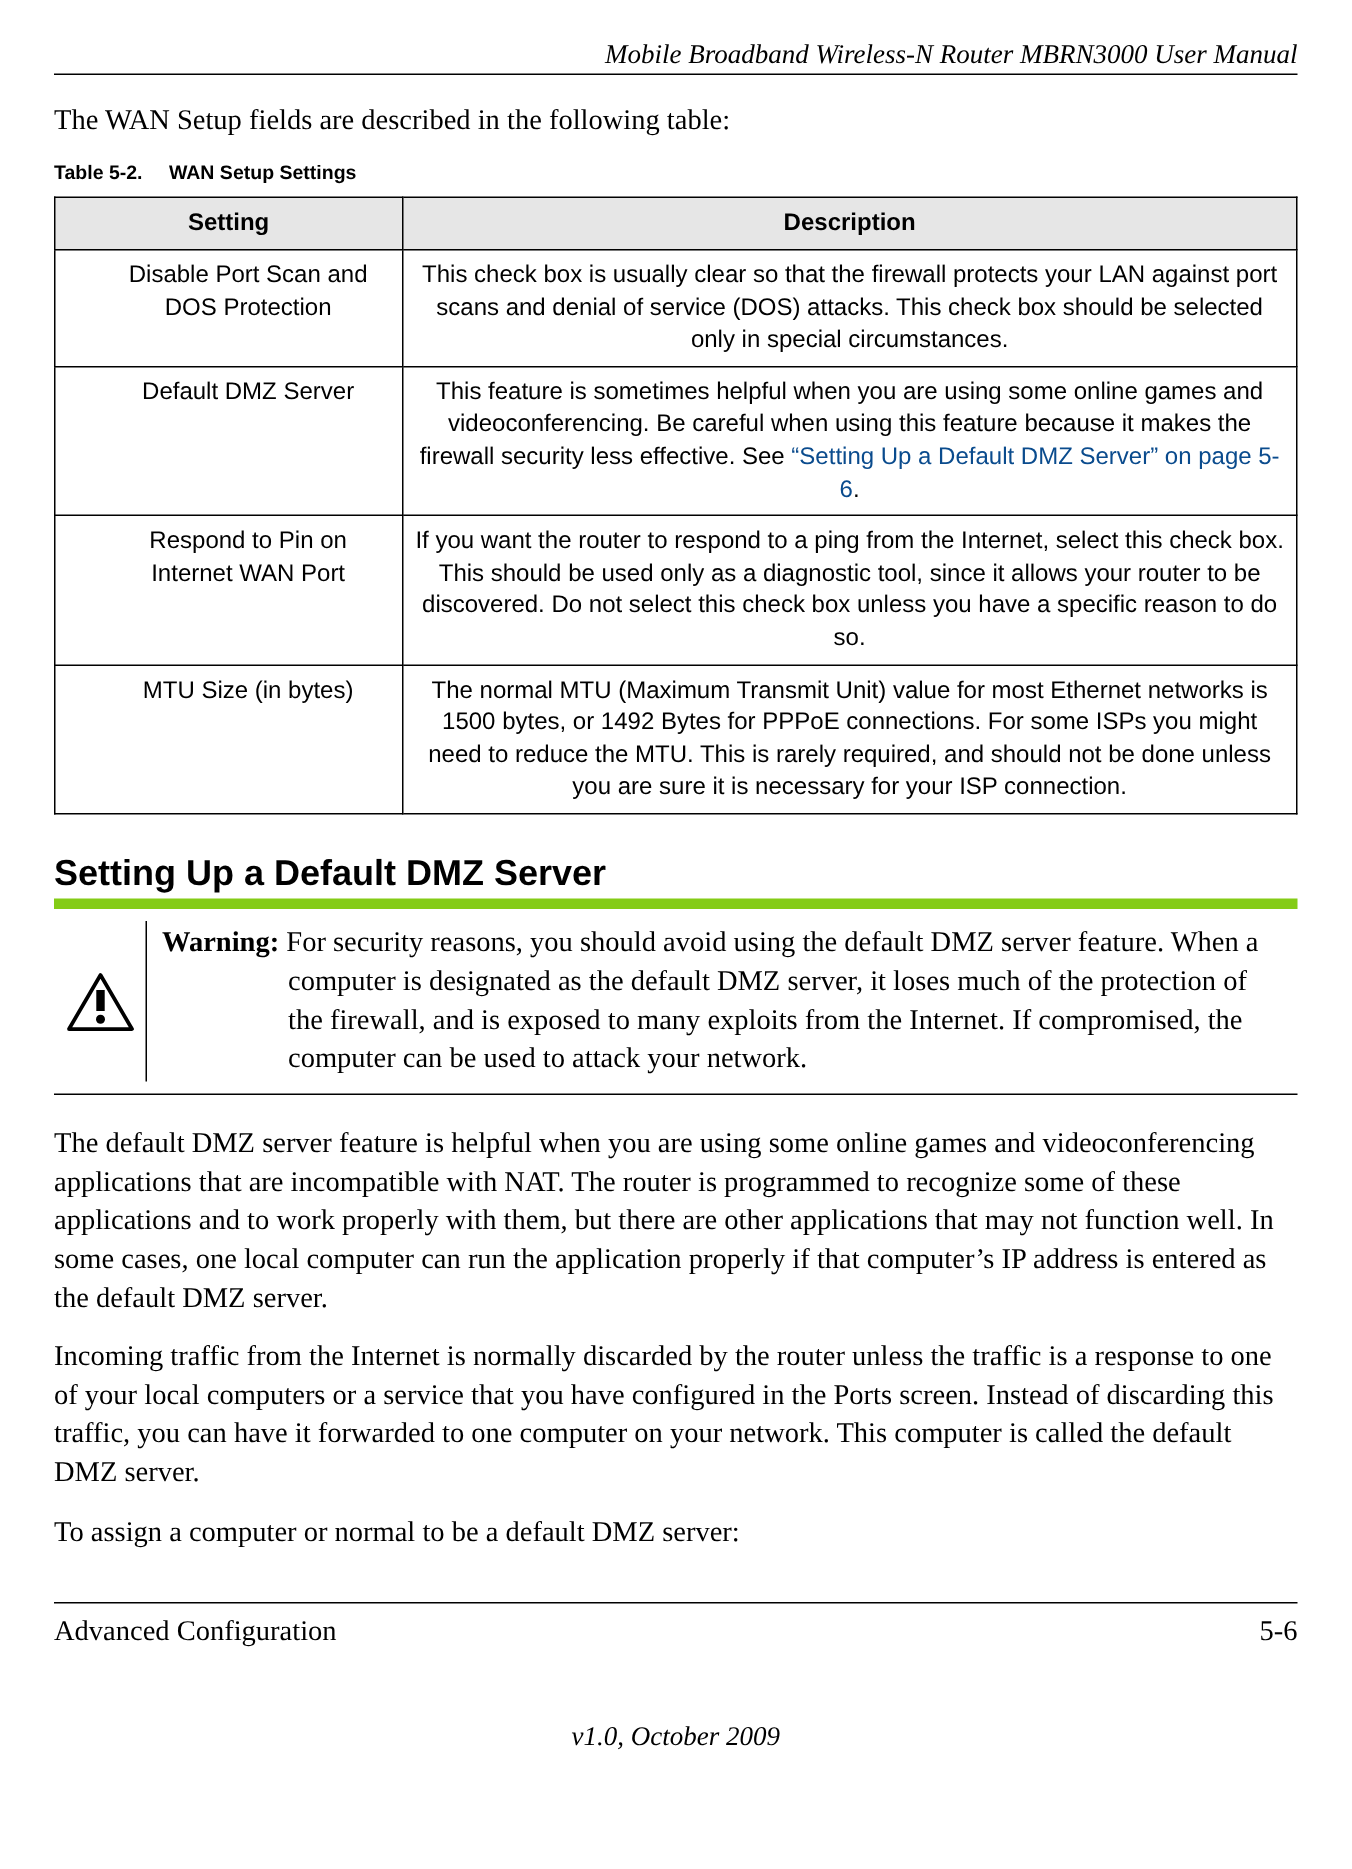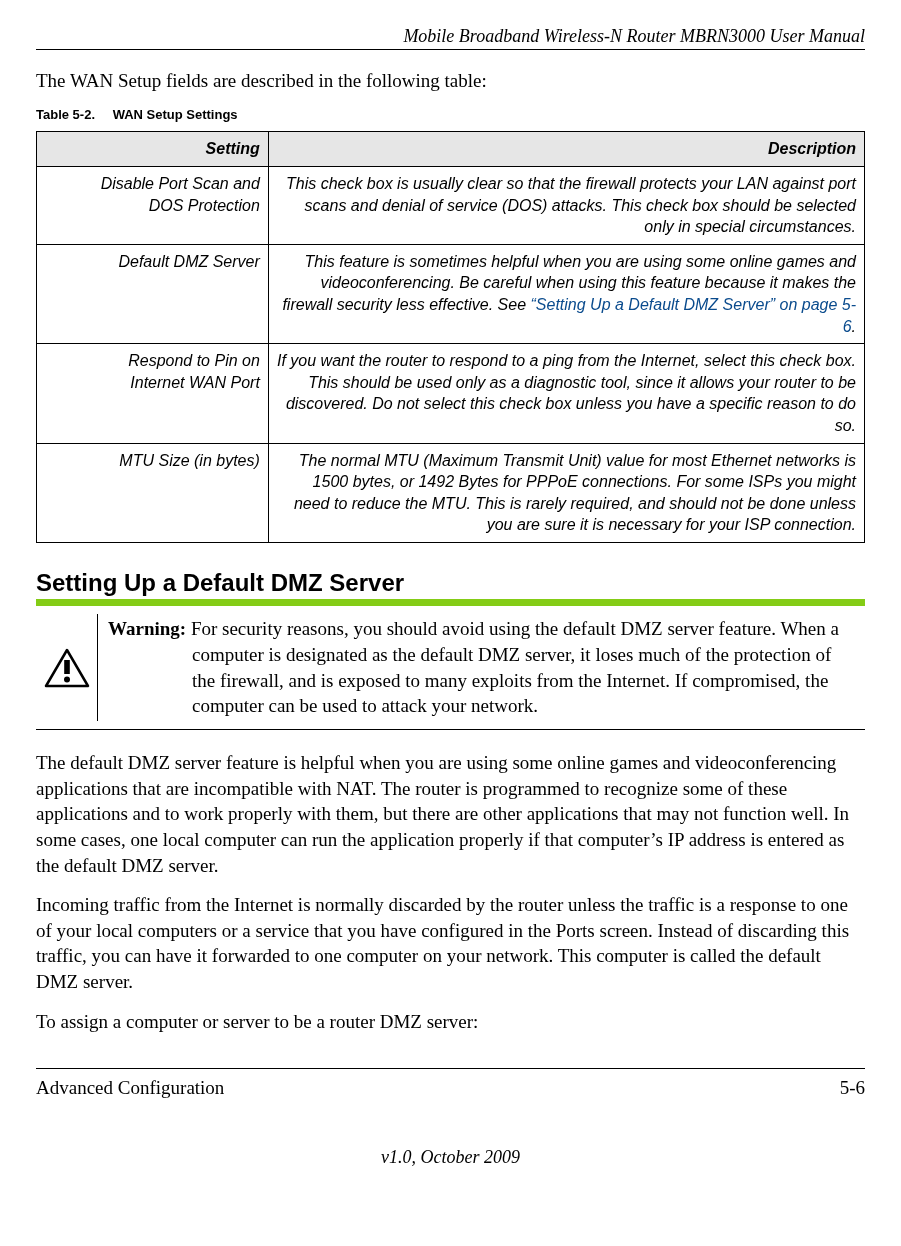--- a/index.html
+++ b/index.html
@@ -48,22 +48,21 @@
       border-collapse: collapse;
       font-family: Arial, Helvetica, sans-serif;
       font-size: 16px;
       margin-bottom: 24px;
     }
     table.settings th,
     table.settings td {
       border: 1px solid #000;
       padding: 6px 8px;
       vertical-align: top;
-      text-align: right;
-      font-style: italic;
+      text-align: center;
     }
     table.settings th {
       background: #e6e6e6;
       font-weight: bold;
     }
     table.settings td.col-setting {
       width: 28%;
       padding-left: 34px;
     }
     .link {
@@ -180,20 +179,20 @@
   </div>
   <div class="warning-text-cell">
     <div class="warning-hang">
       <span class="wb">Warning:</span><span> For security reasons, you should avoid using the default DMZ server feature. When a computer is designated as the default DMZ server, it loses much of the protection of the firewall, and is exposed to many exploits from the Internet. If compromised, the computer can be used to attack your network.</span>
     </div>
   </div>
 </div>
 
 <p class="body-para">The default DMZ server feature is helpful when you are using some online games and videoconferencing applications that are incompatible with NAT. The router is programmed to recognize some of these applications and to work properly with them, but there are other applications that may not function well. In some cases, one local computer can run the application properly if that computer’s IP address is entered as the default DMZ server.</p>
 <p class="body-para">Incoming traffic from the Internet is normally discarded by the router unless the traffic is a response to one of your local computers or a service that you have configured in the Ports screen. Instead of discarding this traffic, you can have it forwarded to one computer on your network. This computer is called the default DMZ server.</p>
-<p class="body-para">To assign a computer or server to be a router DMZ server:</p>
+<p class="body-para">To assign a computer or normal to be a default DMZ server:</p>
 
 <hr class="footer-rule">
 <div class="footer-row">
   <span>Advanced Configuration</span>
   <span>5-6</span>
 </div>
 <div class="footer-center">v1.0, October 2009</div>
 
 </body></html>

